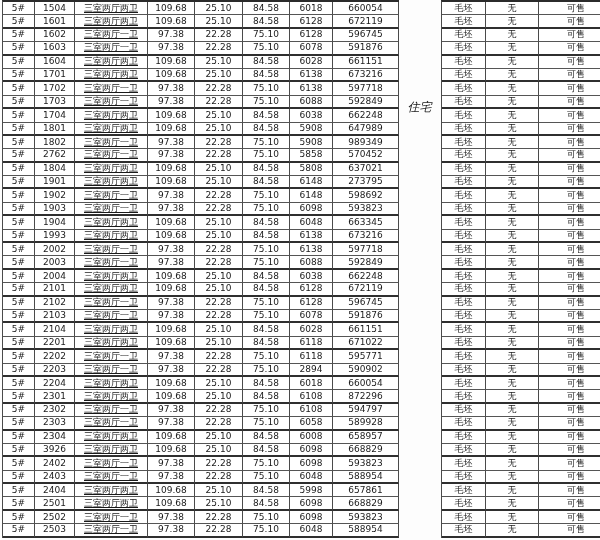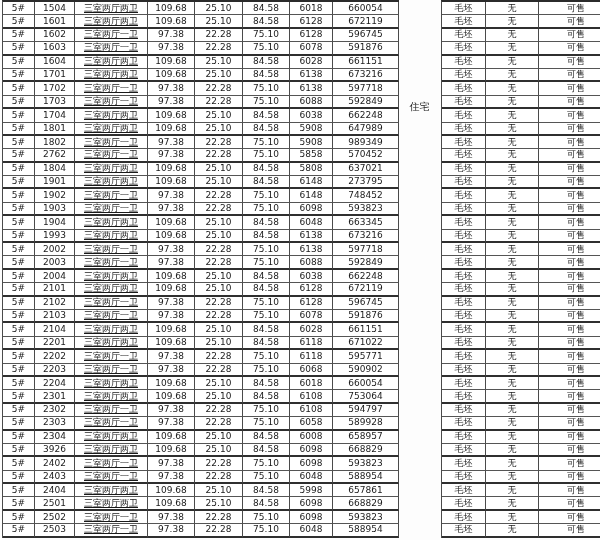--- a/index.html
+++ b/index.html
@@ -30,21 +30,21 @@
   .left .c4{width:48px}
   .left .c5{width:47px}
   .left .c6{width:43px}
   .left .c7{width:66px}
   .right .c0{width:44px}
   .right .c1{width:53px}
   .right .c2{width:75px}
   .gap-label{
     position:absolute;left:398px;top:100px;width:43px;height:14px;
     display:flex;align-items:center;justify-content:center;
-    font-size:10px;color:#1a1a1a;
+    font-size:12px;color:#1a1a1a;font-style:italic;
   }
 </style>
 </head>
 <body>
 
 <div class="tbl left" id="left-table">
     <div class="row">
       <div class="cell c0">5#</div>
       <div class="cell c1">1504</div>
       <div class="cell c2">三室两厅两卫</div>
@@ -185,21 +185,21 @@
       <div class="cell c7">273795</div>
     </div>
     <div class="row">
       <div class="cell c0">5#</div>
       <div class="cell c1">1902</div>
       <div class="cell c2">三室两厅一卫</div>
       <div class="cell c3">97.38</div>
       <div class="cell c4">22.28</div>
       <div class="cell c5">75.10</div>
       <div class="cell c6">6148</div>
-      <div class="cell c7">748452</div>
+      <div class="cell c7">598692</div>
     </div>
     <div class="row">
       <div class="cell c0">5#</div>
       <div class="cell c1">1903</div>
       <div class="cell c2">三室两厅一卫</div>
       <div class="cell c3">97.38</div>
       <div class="cell c4">22.28</div>
       <div class="cell c5">75.10</div>
       <div class="cell c6">6098</div>
       <div class="cell c7">593823</div>
@@ -314,42 +314,42 @@
       <div class="cell c6">6118</div>
       <div class="cell c7">595771</div>
     </div>
     <div class="row">
       <div class="cell c0">5#</div>
       <div class="cell c1">2203</div>
       <div class="cell c2">三室两厅一卫</div>
       <div class="cell c3">97.38</div>
       <div class="cell c4">22.28</div>
       <div class="cell c5">75.10</div>
-      <div class="cell c6">6068</div>
+      <div class="cell c6">2894</div>
       <div class="cell c7">590902</div>
     </div>
     <div class="row">
       <div class="cell c0">5#</div>
       <div class="cell c1">2204</div>
       <div class="cell c2">三室两厅两卫</div>
       <div class="cell c3">109.68</div>
       <div class="cell c4">25.10</div>
       <div class="cell c5">84.58</div>
       <div class="cell c6">6018</div>
       <div class="cell c7">660054</div>
     </div>
     <div class="row">
       <div class="cell c0">5#</div>
       <div class="cell c1">2301</div>
       <div class="cell c2">三室两厅两卫</div>
       <div class="cell c3">109.68</div>
       <div class="cell c4">25.10</div>
       <div class="cell c5">84.58</div>
       <div class="cell c6">6108</div>
-      <div class="cell c7">753064</div>
+      <div class="cell c7">872296</div>
     </div>
     <div class="row">
       <div class="cell c0">5#</div>
       <div class="cell c1">2302</div>
       <div class="cell c2">三室两厅一卫</div>
       <div class="cell c3">97.38</div>
       <div class="cell c4">22.28</div>
       <div class="cell c5">75.10</div>
       <div class="cell c6">6108</div>
       <div class="cell c7">594797</div>

